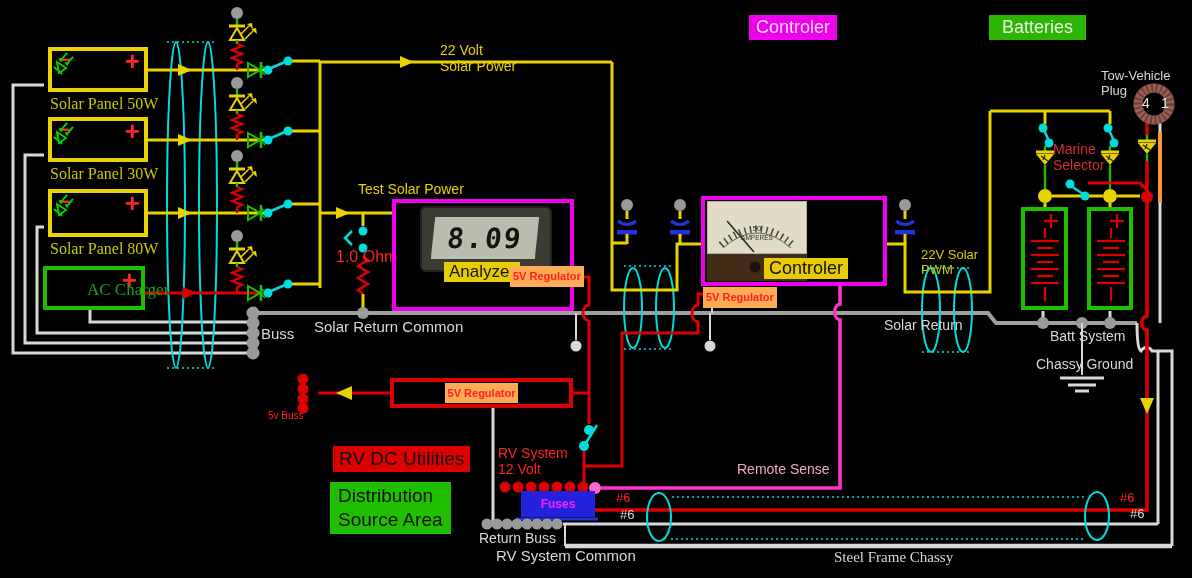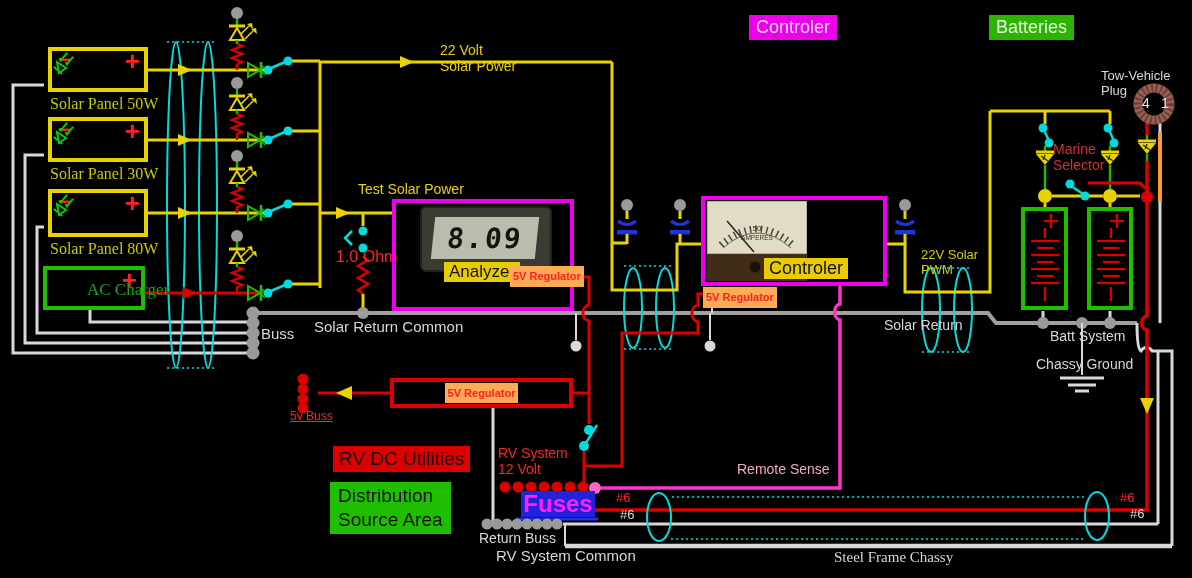--- a/index.html
+++ b/index.html
@@ -34,21 +34,21 @@
   .serif{font-family:"Liberation Serif",serif;}
   .plab{color:#C8C800;font-size:16px;}
   .glyphs{display:flex;gap:6px;align-items:center;justify-content:center;height:100%;padding-left:8px;}
   .plus{position:absolute;color:var(--red-bright);font-size:26px;line-height:20px;top:0px;right:4px;font-weight:bold;}
   .minus{position:absolute;color:var(--red-bright);font-size:22px;line-height:14px;top:2px;left:6px;font-weight:bold;}
   .lcdframe{position:absolute;background:#3b3b33;border:2px solid #21211c;border-radius:6px;}
   .lcd{position:absolute;background:var(--lcd);display:flex;align-items:center;justify-content:center;
        font-family:"DejaVu Sans Mono",monospace;font-weight:bold;font-size:28px;color:#16160f;
        letter-spacing:2px;transform:skewX(-6deg);}
   .fusebox{position:absolute;background:var(--fuse-blue);display:flex;align-items:center;justify-content:center;
-       color:#FF22FF;font-weight:bold;font-size:24px;}
+       color:#FF22FF;font-weight:bold;font-size:12px;}
 </style>
 </head>
 <body>
 
 <div class="stage">
 
   <svg width="1192" height="578">
     <defs>
       <g id="ledstack">
         <circle cy="-57" r="6" class="fgy"></circle>
@@ -294,21 +294,21 @@
 
     <g>
       <ellipse cx="659" cy="517" rx="12" ry="24" class="tc"></ellipse>
       <ellipse cx="1097" cy="516" rx="12" ry="24" class="tc"></ellipse>
       <path class="tcd" d="M672,497 L1085,497"></path>
         <path class="tcd" d="M671,539 L1085,539"></path>
     </g>
   </svg>
 
   <div class="lb" style="left:749px;top:15px;background:var(--magenta);color:#FFD9F6;font-size:18px;padding:2px 7px;">Controler</div>
-  <div class="lb" style="left:989px;top:15px;background:var(--title-green-bg);color:#E8F5E8;font-size:18px;padding:2px 7px;">Batteries</div>
+  <div class="lb" style="left:989px;top:15px;background:var(--title-green-bg);color:#E8F5E8;font-size:18px;padding:2px 13px;">Batteries</div>
 
   <div class="pbox" style="left:48px;top:47px;width:100px;height:45px;">
     <span class="minus">−</span>
     <span class="plus">+</span>
     <div class="glyphs">
       <svg width="24" height="24">
           <g stroke="#00CC00" stroke-width="1.5" fill="none">
             <line x1="15" y1="2" x2="9" y2="9"></line>
             <polygon points="7,7 11,7 9,11" fill="#00CC00" stroke="none"></polygon>
             <line x1="21" y1="6" x2="15" y2="13"></line>
@@ -506,21 +506,21 @@
   <div class="lb" style="left:1050px;top:328px;color:#D8D8D8;font-size:14px;">Batt System</div>
   <div class="lb" style="left:1036px;top:356px;color:#D8D8D8;font-size:14px;">Chassy Ground</div>
   <div class="lb" style="left:884px;top:317px;color:#D8D8D8;font-size:14px;">Solar Return</div>
 
   <div class="lb" style="left:261px;top:325px;color:#D8D8D8;font-size:15px;">Buss</div>
   <div class="lb" style="left:314px;top:318px;color:#D8D8D8;font-size:15px;">Solar Return Common</div>
 
   <div class="rbox" style="left:390px;top:378px;width:183px;height:30px;">
     <span class="tag-o">5V Regulator</span>
   </div>
-  <div class="lb" style="left:290px;top:410px;color:var(--red-bright);font-size:12px;text-decoration:underline;">5v Buss</div>
+  <div class="lb" style="left:268px;top:410px;color:var(--red-bright);font-size:10px;">5v Buss</div>
   <div class="lb" style="left:330px;top:482px;background:var(--green);color:#111;font-size:19px;padding:2px 8px;line-height:1.25;">
     <div>Distribution</div>
       <div>Source Area</div>
   </div>
   <div class="lb" style="left:333px;top:446px;background:var(--red);color:#111;font-size:19px;padding:2px 6px;">RV DC Utilities</div>
   <div class="lb" style="left:498px;top:445px;color:var(--red-bright);font-size:14px;">
     <div>RV System</div>
       <div>12 Volt</div>
   </div>
   <div class="fusebox" style="left:521px;top:491px;width:74px;height:26px;">

